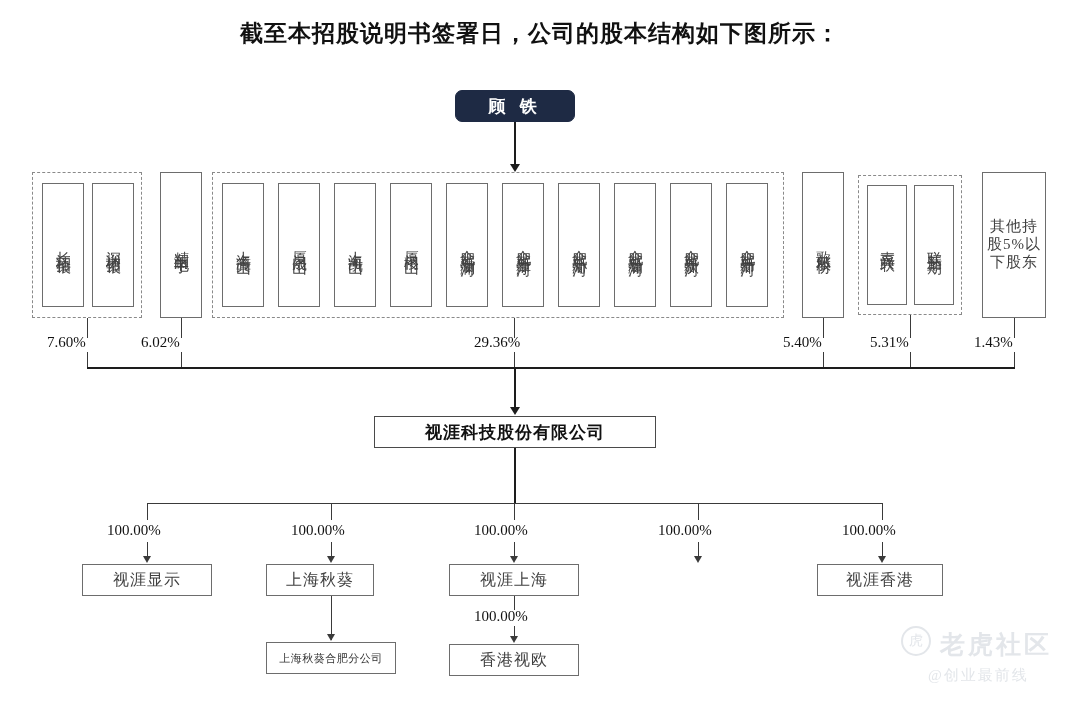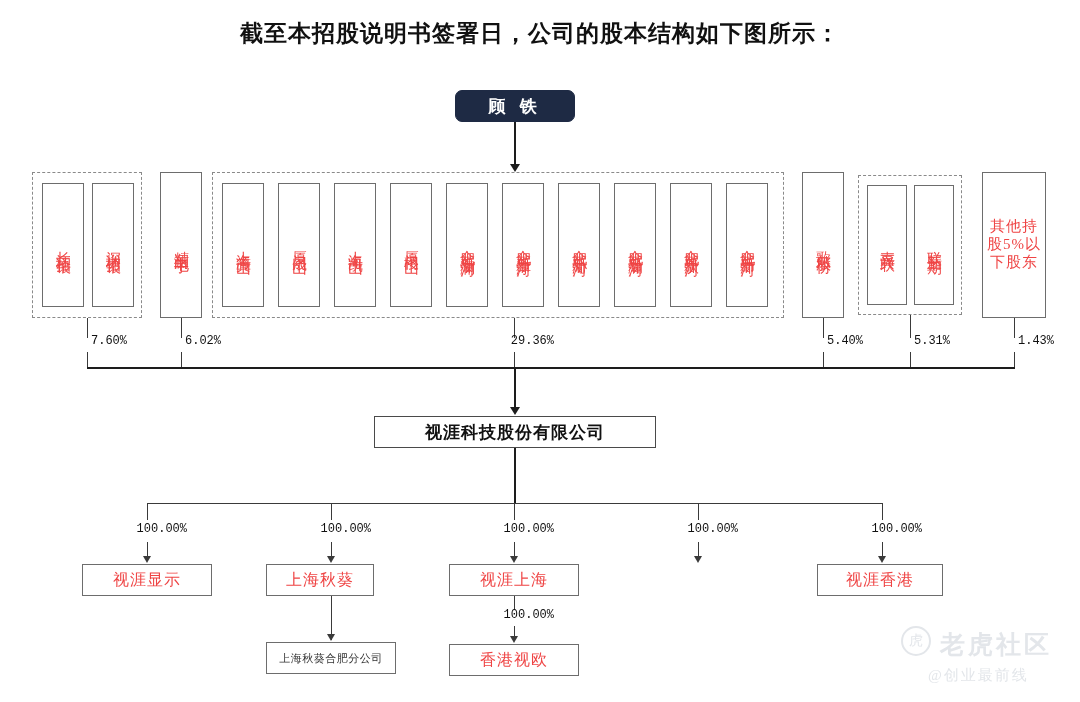--- a/index.html
+++ b/index.html
@@ -15,21 +15,21 @@
     position:absolute;left:0;top:18px;width:1080px;text-align:center;
     font-size:23px;font-weight:700;letter-spacing:1px;color:#111;
     font-family:"Liberation Serif","DejaVu Serif",serif;
   }
 
   
   .box{
     position:absolute;box-sizing:border-box;
     border:1px solid #6d6d6d;background:#fff;
     display:flex;align-items:center;justify-content:center;
-    text-align:center;line-height:1.25;color:#ef4444;
+    text-align:center;line-height:1.25;color:#404040;
   }
   .dashgroup{
     position:absolute;box-sizing:border-box;
     border:1px dashed #8a8a8a;background:transparent;
   }
   
   .vtext{
     writing-mode:vertical-rl;text-orientation:upright;
     font-size:15px;letter-spacing:3px;line-height:1;white-space:nowrap;
   }
@@ -64,22 +64,22 @@
     border-left:5px solid transparent;border-right:5px solid transparent;
     border-top:8px solid #1d1d1d;
   }
   .arrow.small{
     border-left:4px solid transparent;border-right:4px solid transparent;
     border-top:7px solid #3a3a3a;
   }
 
   
   .pct{
-    position:absolute;font-size:12px;color:#111;white-space:nowrap;
-    text-align:right;font-family:Liberation Mono, monospace;
+    position:absolute;font-size:15px;color:#111;white-space:nowrap;
+    text-align:left;font-family:Liberation Serif, serif;
   }
 
   
   .wm{position:absolute;color:#e3e6ea;user-select:none;}
   .wm-main{font-size:25px;letter-spacing:3px;font-weight:700;}
   .wm-sub{font-size:15px;letter-spacing:2px;}
   .wm-logo{
     position:absolute;width:30px;height:30px;border-radius:50%;
     border:2px solid #e3e6ea;box-sizing:border-box;
     display:flex;align-items:center;justify-content:center;

